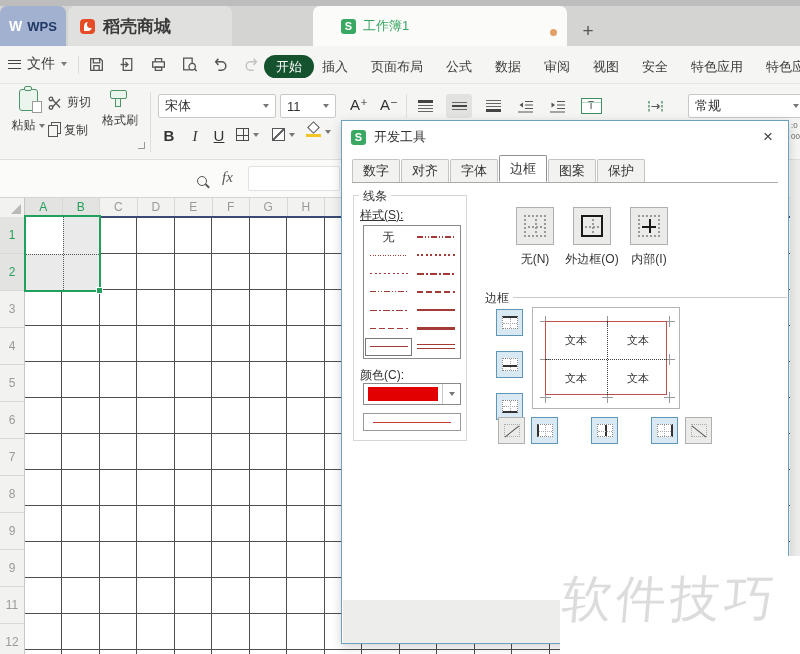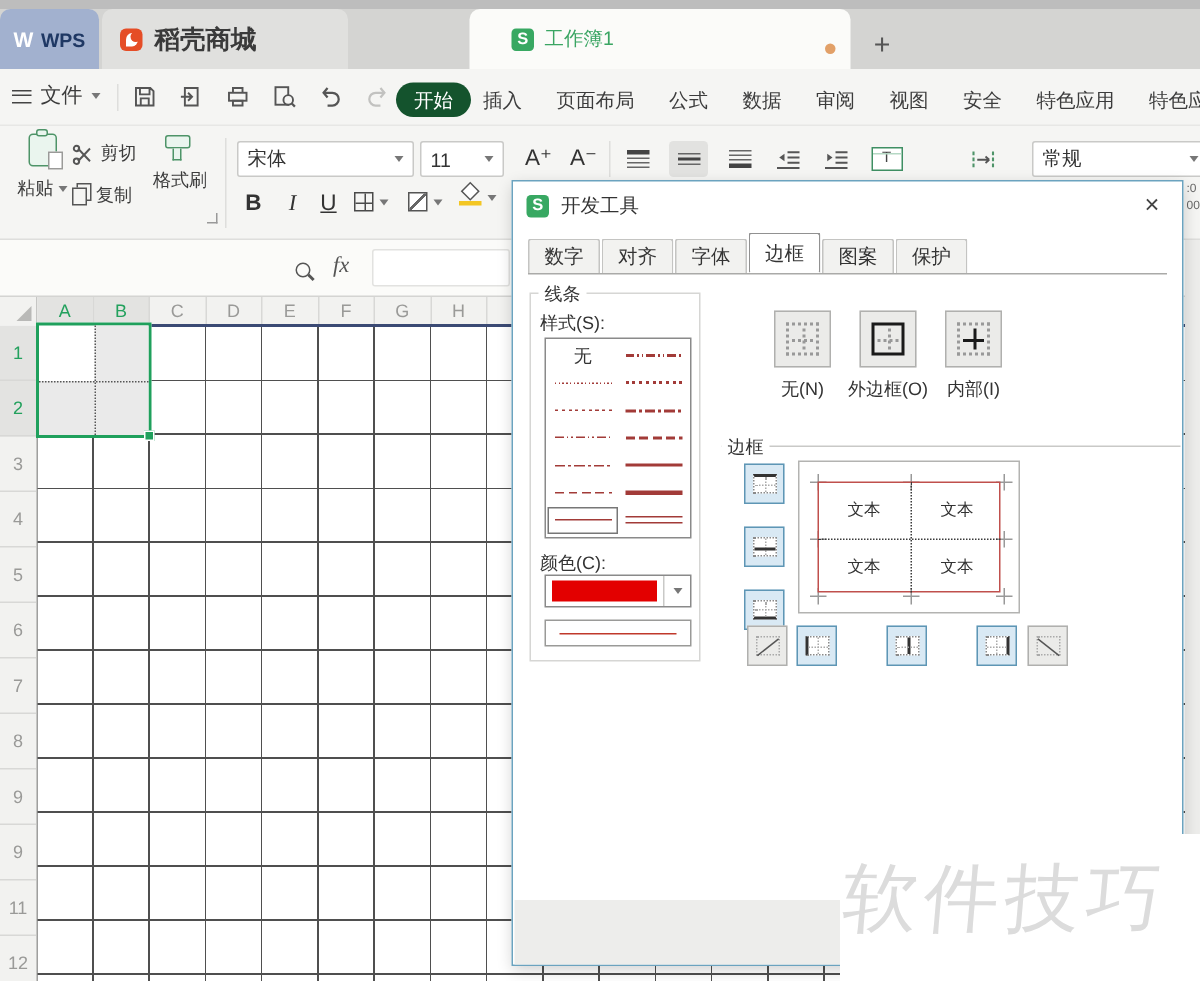--- a/index.html
+++ b/index.html
@@ -423,21 +423,21 @@
       <span class="dtab">对齐</span>
       <span class="dtab">字体</span>
       <span class="dtab active">边框</span>
       <span class="dtab">图案</span>
       <span class="dtab">保护</span>
     </div>
 
     <div class="group full" style="left:11px;top:74px;width:114px;height:246px;">
       <span class="legend">线条</span>
     </div>
-    <span class="dlbl" style="left:18px;top:86px;">样式(S):</span>
+    <span class="dlbl" style="left:18px;top:86px;text-decoration:underline;">样式(S):</span>
     <div class="listbox">
       <div class="ls-col">
         <div class="ls-item">无</div>
         <div class="ls-item">
             <span class="ls ls-finedot"></span>
           </div>
         <div class="ls-item">
             <span class="ls ls-dot"></span>
           </div>
         <div class="ls-item">

